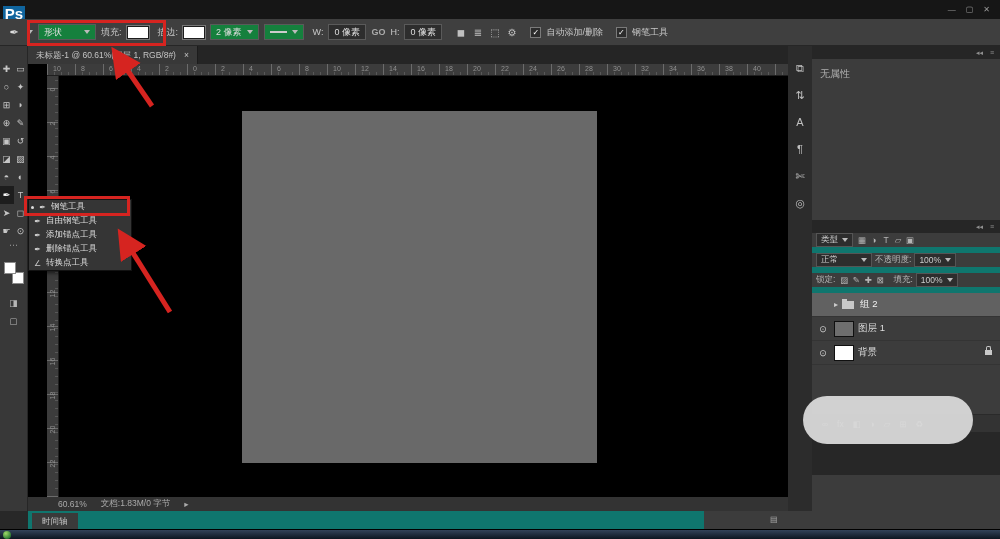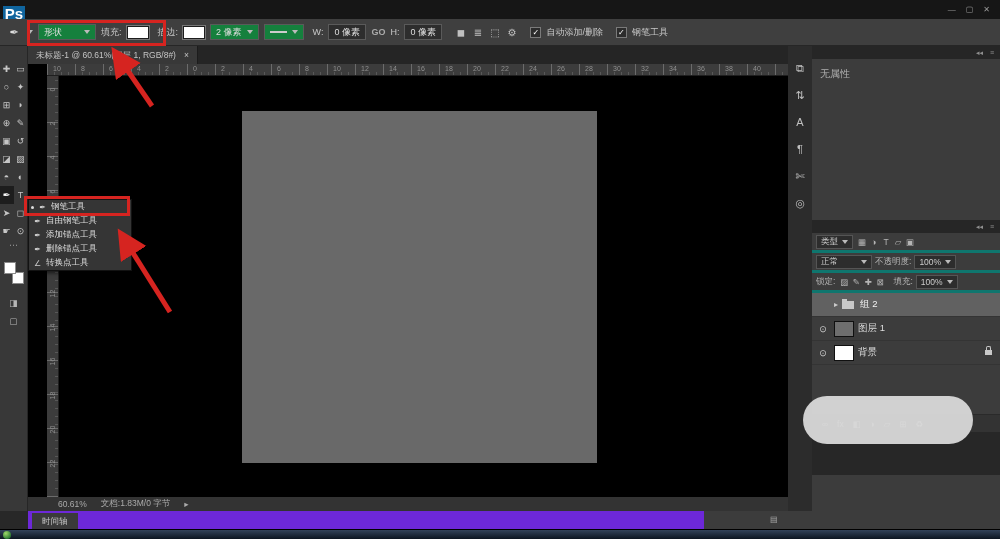--- a/index.html
+++ b/index.html
@@ -63,41 +63,41 @@
             background-size:100% 100%,30% 100%; background-position:0 0,100% 0; background-repeat:no-repeat; }
   .vruler span { position:absolute; left:-2px; width:14px; text-align:center; font-size:7px; color:#909090;
                  transform:rotate(-90deg); }
   .artboard { position:absolute; left:214px; top:47px; width:355px; height:352px; background:#696969; }
 
   
   .statusbar { position:absolute; left:28px; top:497px; width:760px; height:14px; background:#333;
                display:flex; align-items:center; gap:14px; padding-left:30px; font-size:8.5px; color:#ababab;text-align:right; }
 
   
-  .timeline { position:absolute; left:28px; top:511px; width:972px; height:18px; background:#6d28d9; }
+  .timeline { position:absolute; left:28px; top:511px; width:972px; height:18px; background:#0f766e; }
   .tl-tab { position:absolute; left:4px; top:2px; height:16px; background:#3a3a3a; color:#c8c8c8;
             font-size:8.5px; line-height:16px; padding:0 10px; }
   .tl-right { position:absolute; right:0; top:0; width:296px; height:18px; background:#3c3c3c;
               font-size:8px; color:#aaa; line-height:18px; padding-left:66px; }
 
   
   .rightstrip { position:absolute; left:788px; top:46px; width:24px; height:465px; background:#2c2c2c;
                 display:flex; flex-direction:column; align-items:center; gap:15px; padding-top:16px; }
   .rs-icon { font-size:11px; color:#c0c0c0; line-height:12px; }
 
   
   .panels { position:absolute; left:812px; top:46px; width:188px; height:465px; background:#3c3c3c; }
   .p-head { height:13px; background:#262626; display:flex; justify-content:flex-end; align-items:center;
             gap:7px; padding-right:6px; font-size:7px; color:#8f8f8f; }
   .ptabs { height:18px; background:#2f2f2f; display:flex; font-size:9.5px; }
   .ptab { padding:0 10px; line-height:18px; color:#999; border-right:1px solid #272727; }
   .ptab.active { background:#3c3c3c; color:#e0e0e0; }
   .prop-body { height:161px; padding:8px; font-size:10px; color:#b0b0b0; }
   .filter-row, .blend-row, .lock-row { height:20px; display:flex; align-items:center; gap:3px;
-            padding:0 4px; border-bottom:3px solid #0f766e; font-size:8.5px; color:#b5b5b5; }
+            padding:0 4px; border-bottom:6px solid #0f766e; font-size:8.5px; color:#b5b5b5; }
   .tiny-select { background:#2d2d2d; border:1px solid #555; height:14px; display:inline-flex;
                  align-items:center; gap:4px; padding:0 4px; font-size:8.5px; color:#ccc; }
   .pf-icon { width:12px; text-align:center; font-size:8.5px; color:#b5b5b5; }
   .layer-row { height:24px; display:flex; align-items:center; gap:4px; padding-left:4px;
                border-bottom:1px solid #343434; font-size:9.5px; color:#ddd; background:#3c3c3c; }
   .layer-row.selected { background:#616161; color:#f2f2f2; }
   .eye { width:14px; text-align:center; font-size:9px; color:#ccc; }
   .thumb { width:20px; height:16px; border:1px solid #101010; }
   .folder-icon { width:12px; height:8px; background:#c9c9c9; position:relative; margin-right:2px; }
   .folder-icon::before { content:""; position:absolute; top:-2px; left:0; width:5px; height:2px; background:#c9c9c9; }

